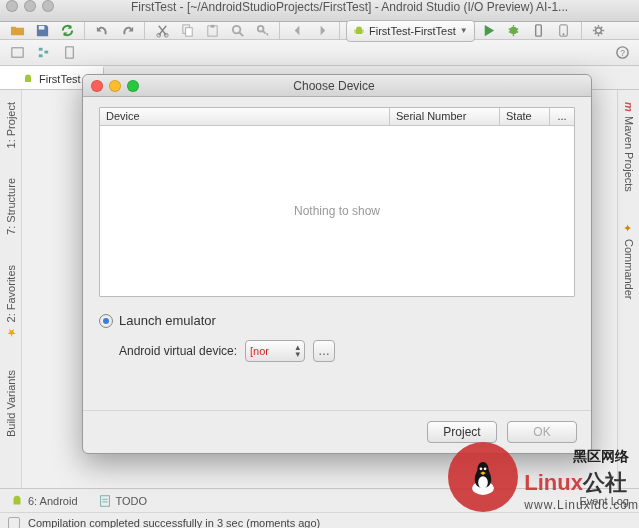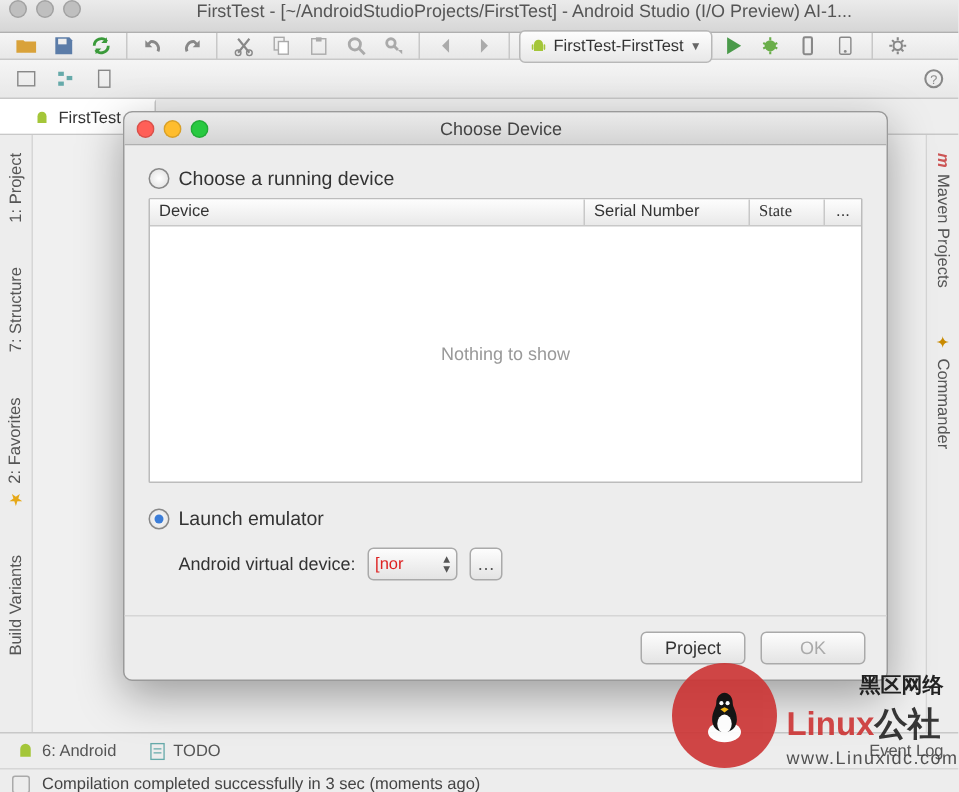--- a/index.html
+++ b/index.html
@@ -50,21 +50,21 @@
 
 .radio-row { display: flex; align-items: center; gap: 6px; font-size: 13px; color: #333; margin: 4px 0 6px 0; }
 .radio { width: 14px; height: 14px; border-radius: 50%; border: 1px solid #888; background: radial-gradient(#fff,#ddd); display: inline-flex; align-items: center; justify-content: center; }
 .radio.selected::after { content: ""; width: 6px; height: 6px; border-radius: 50%; background: #3b7dd8; }
 
 .device-table { background: #fff; border: 1px solid #bcbcbc; border-radius: 1px; height: 190px; display: flex; flex-direction: column; margin-bottom: 12px; }
 .thead { display: flex; height: 18px; background: linear-gradient(#fdfdfd,#e9e9e9); border-bottom: 1px solid #c8c8c8; font-size: 11px; color: #333; }
 .thead .th { padding: 2px 6px; border-right: 1px solid #c8c8c8; }
 .th.device { flex: 1; }
 .th.serial { width: 110px; }
-.th.state { width: 50px; font-family: Liberation Serif, serif; }
+.th.state { width: 50px; }
 .th.more { width: 24px; border-right: none; text-align: center; }
 .tbody { flex: 1; display: flex; align-items: center; justify-content: center; color: #999; font-size: 12px; }
 
 .avd-row { display: flex; align-items: center; gap: 8px; margin: 6px 0 0 20px; font-size: 12px; color: #333; }
 .combo { width: 60px; height: 22px; background: linear-gradient(#fdfdfd,#e4e4e4); border: 1px solid #aaa; border-radius: 4px; display: flex; align-items: center; padding: 0 4px; justify-content: space-between; }
 .combo .val { color: #d22; font-size: 11px; }
 .combo .arrows { font-size: 9px; color: #555; line-height: 7px; display: flex; flex-direction: column; }
 .sqbtn { width: 22px; height: 22px; border: 1px solid #aaa; border-radius: 4px; background: linear-gradient(#fdfdfd,#e4e4e4); display: flex; align-items: center; justify-content: center; color: #555; }
 
 .dlg-buttons { display: flex; justify-content: flex-end; gap: 10px; padding: 10px 14px; border-top: 1px solid #d6d6d6; }
@@ -301,24 +301,20 @@
   <div class="dlg-titlebar">
     <div class="traffic">
       <div class="tl red"></div>
       <div class="tl yellow"></div>
       <div class="tl green"></div>
     </div>
     <div class="dlg-title">Choose Device</div>
     <div style="width:54px"></div>
   </div>
   <div class="dlg-body">
-    <div class="radio-row">
-      <span class="radio"></span>
-      <span>Choose a running device</span>
-    </div>
 
     <div class="device-table">
       <div class="thead">
         <div class="th device">Device</div>
         <div class="th serial">Serial Number</div>
         <div class="th state">State</div>
         <div class="th more">...</div>
       </div>
       <div class="tbody">Nothing to show</div>
     </div>

